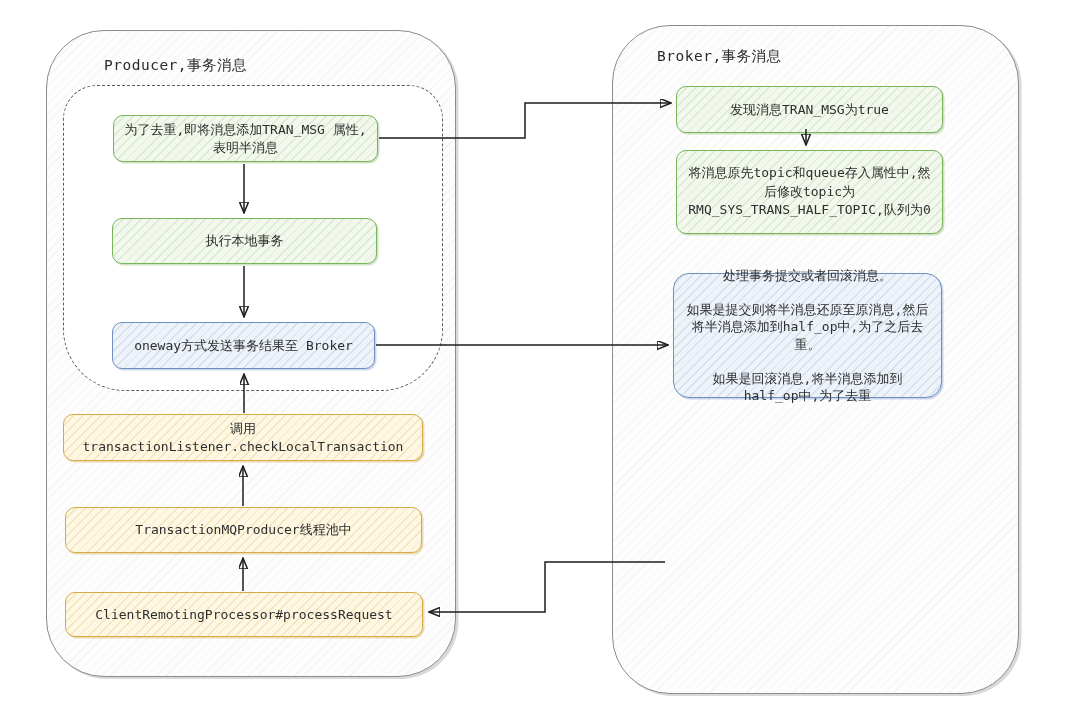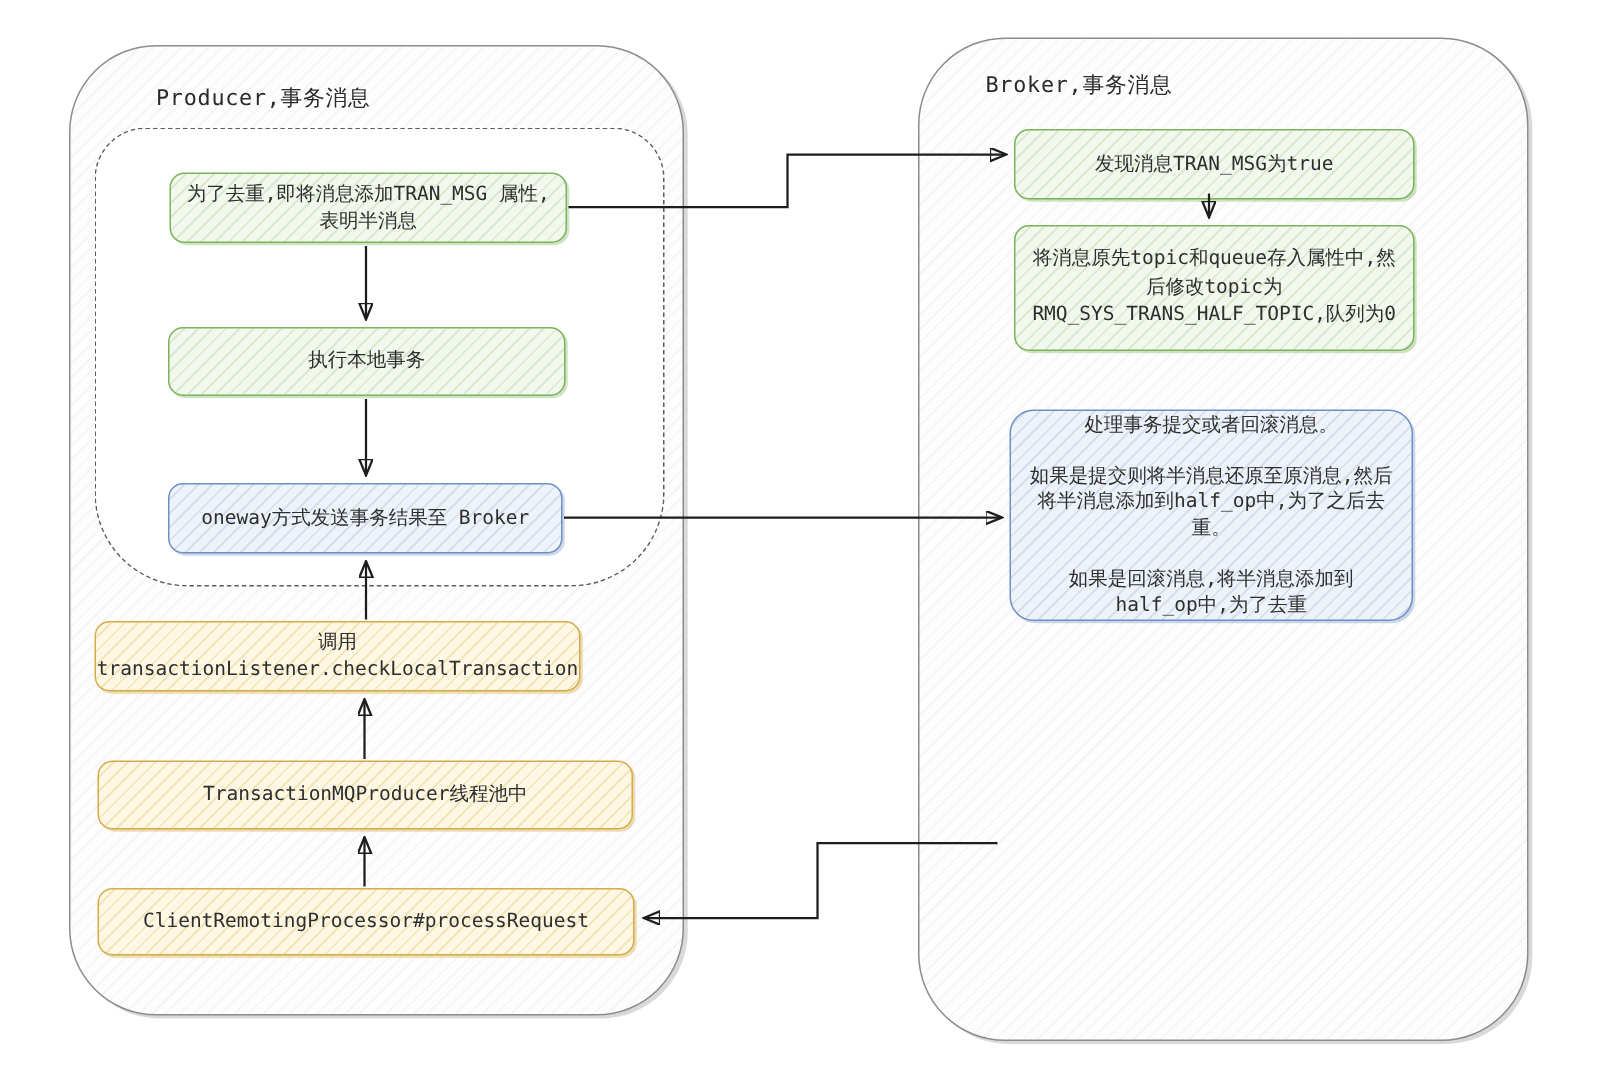--- a/index.html
+++ b/index.html
@@ -71,27 +71,27 @@
     border:1.8px solid #d5ab49;
     background:
       repeating-linear-gradient(135deg, rgba(222,186,94,0.30) 0 1.3px, transparent 1.3px 6.5px),
       #fdf7e3;
     box-shadow:1.5px 1.5px 0 rgba(213,171,73,0.40);
   }
   
   #node-p1{left:113px;top:115px;width:265px;height:47px;}
   #node-p2{left:112px;top:218px;width:265px;height:46px;justify-content:center;}
   #node-p3{left:112px;top:322px;width:263px;height:47px;}
-  #node-p4{left:63px;top:414px;width:324px;height:47px;}
+  #node-p4{left:63px;top:414px;width:360px;height:47px;}
   #node-p5{left:65px;top:507px;width:357px;height:46px;}
   #node-p6{left:65px;top:592px;width:358px;height:45px;}
   
   #node-b1{left:676px;top:86px;width:267px;height:47px;}
   #node-b2{left:676px;top:150px;width:267px;height:84px;line-height:1.42;}
-  #node-b3{left:673px;top:273px;width:269px;height:141px;border-radius:16px;line-height:1.32;}
+  #node-b3{left:673px;top:273px;width:269px;height:125px;border-radius:16px;line-height:1.32;}
   #node-b4{left:666px;top:488px;width:294px;height:148px;border-radius:18px;line-height:1.42;}
   
   #arrow-layer{
     position:absolute;left:0;top:0;width:1079px;height:713px;
     z-index:5;pointer-events:none;
   }
   #arrow-layer path{
     fill:none;stroke:#1d1d1d;stroke-width:1.5;
   }
 </style>

